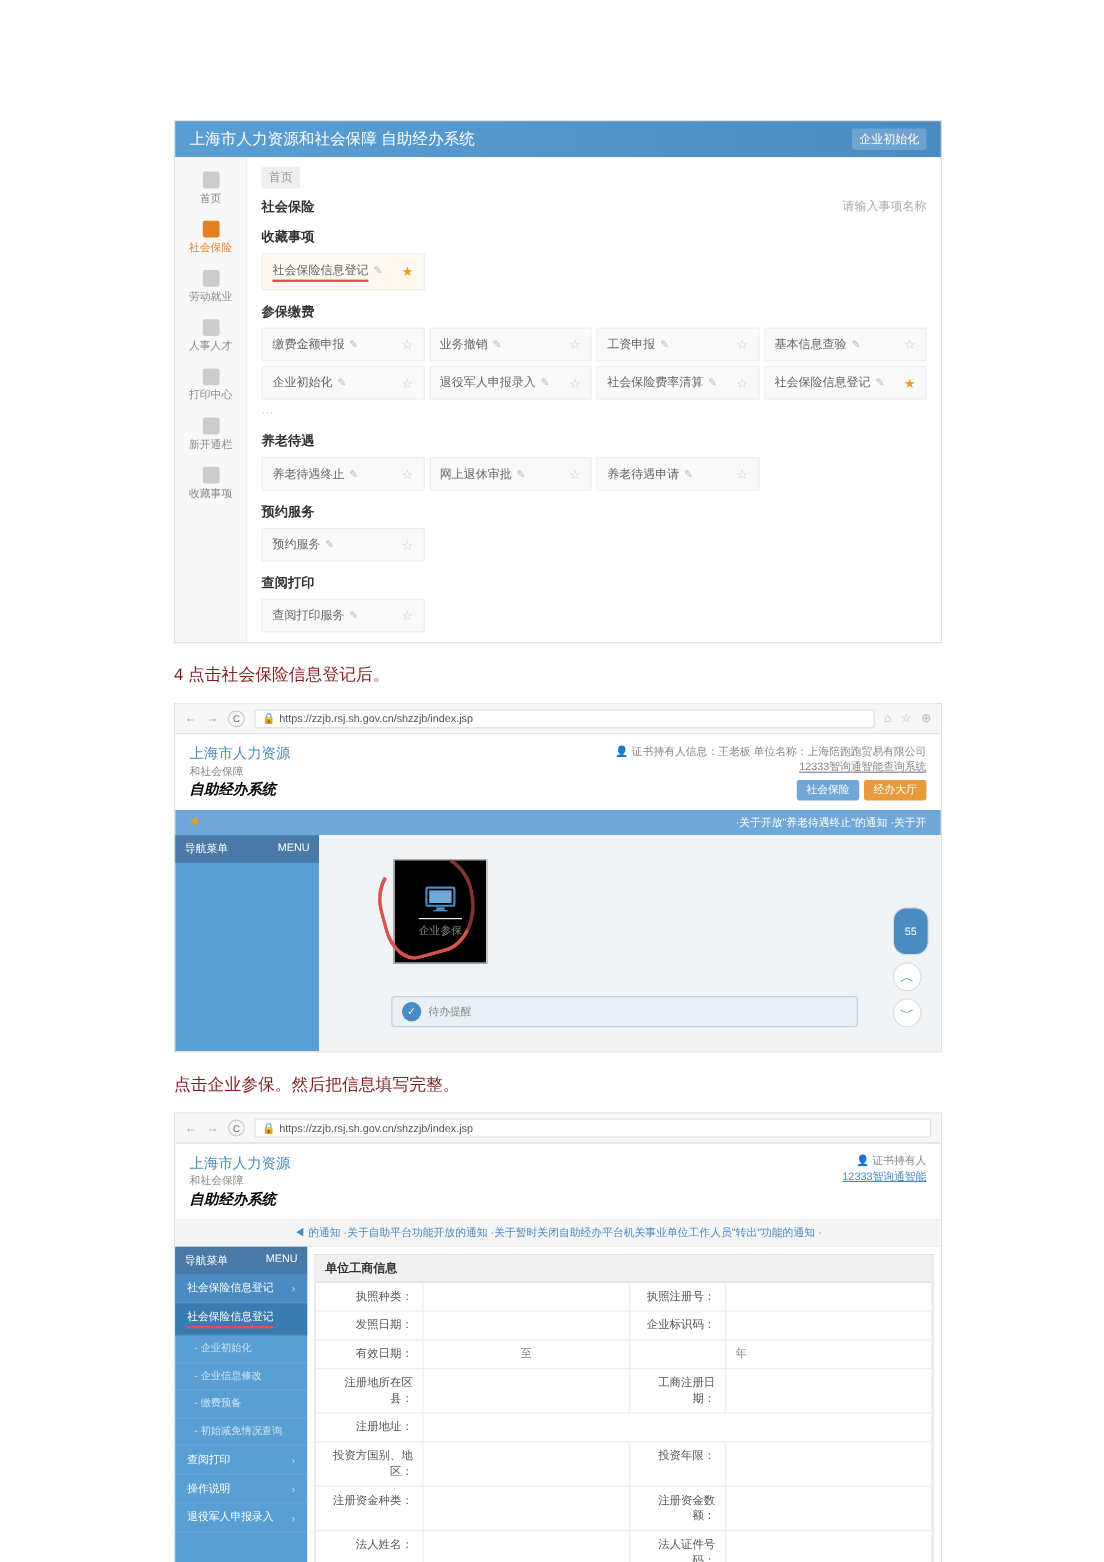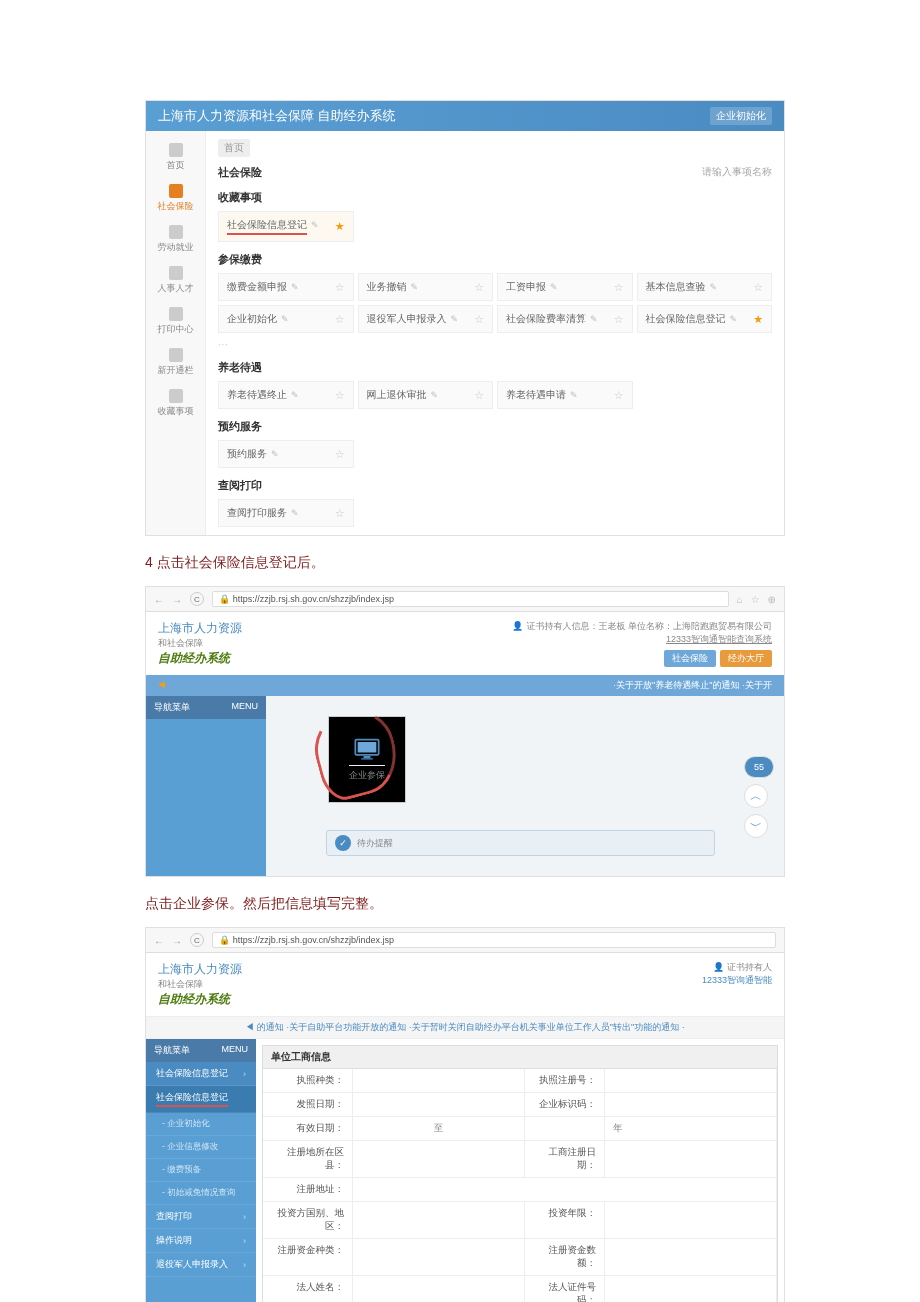--- a/index.html
+++ b/index.html
@@ -37,39 +37,39 @@
     
     
     .screenshot2 { margin-left: 145px; width: 640px; border: 1px solid #e0e0e0; background: #fff; position: relative; overflow: hidden; }
     .browser-bar { display: flex; align-items: center; gap: 8px; padding: 4px 8px; background: #f7f7f7; border-bottom: 1px solid #ddd; font-size: 10px; color: #666; }
     .browser-bar .arrow { color: #999; }
     .browser-bar .circle { width: 14px; height: 14px; border: 1px solid #ccc; border-radius: 50%; display: flex; align-items: center; justify-content: center; font-size: 8px; }
     .url-box { flex: 1; background: #fff; border: 1px solid #ddd; padding: 2px 6px; border-radius: 2px; font-size: 9px; color: #555; }
     .header2 { display: flex; justify-content: space-between; align-items: center; padding: 8px 12px; background: #fff; }
     .logo2 { font-size: 12px; color: #4a8bc2; }
     .logo2 .sub { font-size: 9px; color: #888; display: block; }
-    .logo2 .bold { font-weight: bold; font-style: italic; color: #4d7c0f; }
+    .logo2 .bold { font-weight: bold; font-style: italic; color: #000000; }
     .header2-right { font-size: 9px; color: #888; text-align: right; }
     .tabs2 { display: flex; gap: 4px; margin-top: 4px; justify-content: flex-end; }
     .tab2 { padding: 2px 8px; font-size: 9px; border-radius: 2px; }
     .tab2.blue { background: #6fa8d8; color: #fff; }
     .tab2.orange { background: #e89b3c; color: #fff; }
     .notify-bar { background: #6fa8d8; padding: 4px 12px; font-size: 9px; color: #fff; display: flex; justify-content: space-between; }
     .body2 { display: flex; min-height: 180px; position: relative; }
     .sidebar2 { width: 120px; background: #5a9fd4; }
     .sidebar2-head { background: #4a7ba8; color: #fff; padding: 5px 8px; font-size: 9px; display: flex; justify-content: space-between; }
     .main2 { flex: 1; background: #f0f4f7; position: relative; display: flex; flex-direction: column; align-items: flex-start; padding: 20px 30px; }
     .monitor-icon { border: 1px solid #ccc; background: #000000; padding: 20px; margin-left: 32px; display: flex; flex-direction: column; align-items: center; gap: 4px; }
     .monitor-svg { width: 28px; height: 24px; }
     .monitor-label { font-size: 9px; color: #888; border-top: 1px solid #eee; padding-top: 3px; }
     .red-circle { position: absolute; left: 50px; top: 15px; width: 80px; height: 85px; border: 3px solid #d9534f; border-radius: 50% 50% 50% 30% / 50% 50% 60% 40%; border-top-color: transparent; border-right-color: rgba(217,83,79,0.6); transform: rotate(-15deg); pointer-events: none; }
     .watermark { position: absolute; top: 50%; left: 50%; transform: translate(-50%, -50%); font-size: 38px; color: rgba(150,150,150,0.35); font-weight: 300; pointer-events: none; letter-spacing: 1px; }
     .floating-btns { position: absolute; right: 10px; top: 60px; display: flex; flex-direction: column; gap: 6px; }
     .fbtn { width: 24px; height: 24px; background: #fff; border: 1px solid #ddd; border-radius: 50%; display: flex; align-items: center; justify-content: center; font-size: 12px; color: #4a8bc2; }
-    .fbtn.score { width: 30px; height: 22px; border-radius: 11px; background: #4a8bc2; color: #fff; font-size: 9px; }
+    .fbtn.score { width: 30px; height: 40px; border-radius: 11px; background: #4a8bc2; color: #fff; font-size: 9px; }
     .task-bar { margin-top: auto; width: 85%; background: #e8f0f6; border: 1px solid #c0d4e4; border-radius: 3px; padding: 4px 8px; font-size: 9px; color: #888; display: flex; align-items: center; gap: 6px; margin-left: 30px; }
     .task-icon { width: 16px; height: 16px; background: #4a8bc2; border-radius: 50%; color: #fff; display: flex; align-items: center; justify-content: center; font-size: 9px; }
     
     
     .screenshot3 { margin-left: 145px; width: 640px; border: 1px solid #e0e0e0; background: #fff; }
     .header3 { padding: 8px 12px; }
     .header3-top { display: flex; justify-content: space-between; align-items: flex-start; }
     .notify3 { background: #f5f5f5; padding: 4px 12px; font-size: 9px; color: #4a8bc2; border-top: 1px solid #eee; border-bottom: 1px solid #eee; text-align: center; }
     .body3 { display: flex; }
     .sidebar3 { width: 110px; background: #5a9fd4; min-height: 320px; }
@@ -293,21 +293,21 @@
   <div class="header3">
     <div class="header3-top">
       <div class="logo2">
         <span>上海市人力资源</span><br>
         <span class="sub">和社会保障</span>
         <span class="bold">自助经办系统</span>
       </div>
       <div class="header2-right">
         <span style="color:#4a8bc2;">👤</span>
         <span>证书持有人</span><br>
-        <span style="color:#4a8bc2;">12333智询通智能</span>
+        <span style="text-decoration:underline;color:#4a8bc2;">12333智询通智能</span>
       </div>
     </div>
   </div>
   <div class="notify3">◀ 的通知  ·关于自助平台功能开放的通知  ·关于暂时关闭自助经办平台机关事业单位工作人员"转出"功能的通知  ·</div>
   <div class="body3">
     <div class="sidebar3">
       <div class="sidebar3-head">
         <span>导航菜单</span>
         <span>MENU</span>
       </div>

